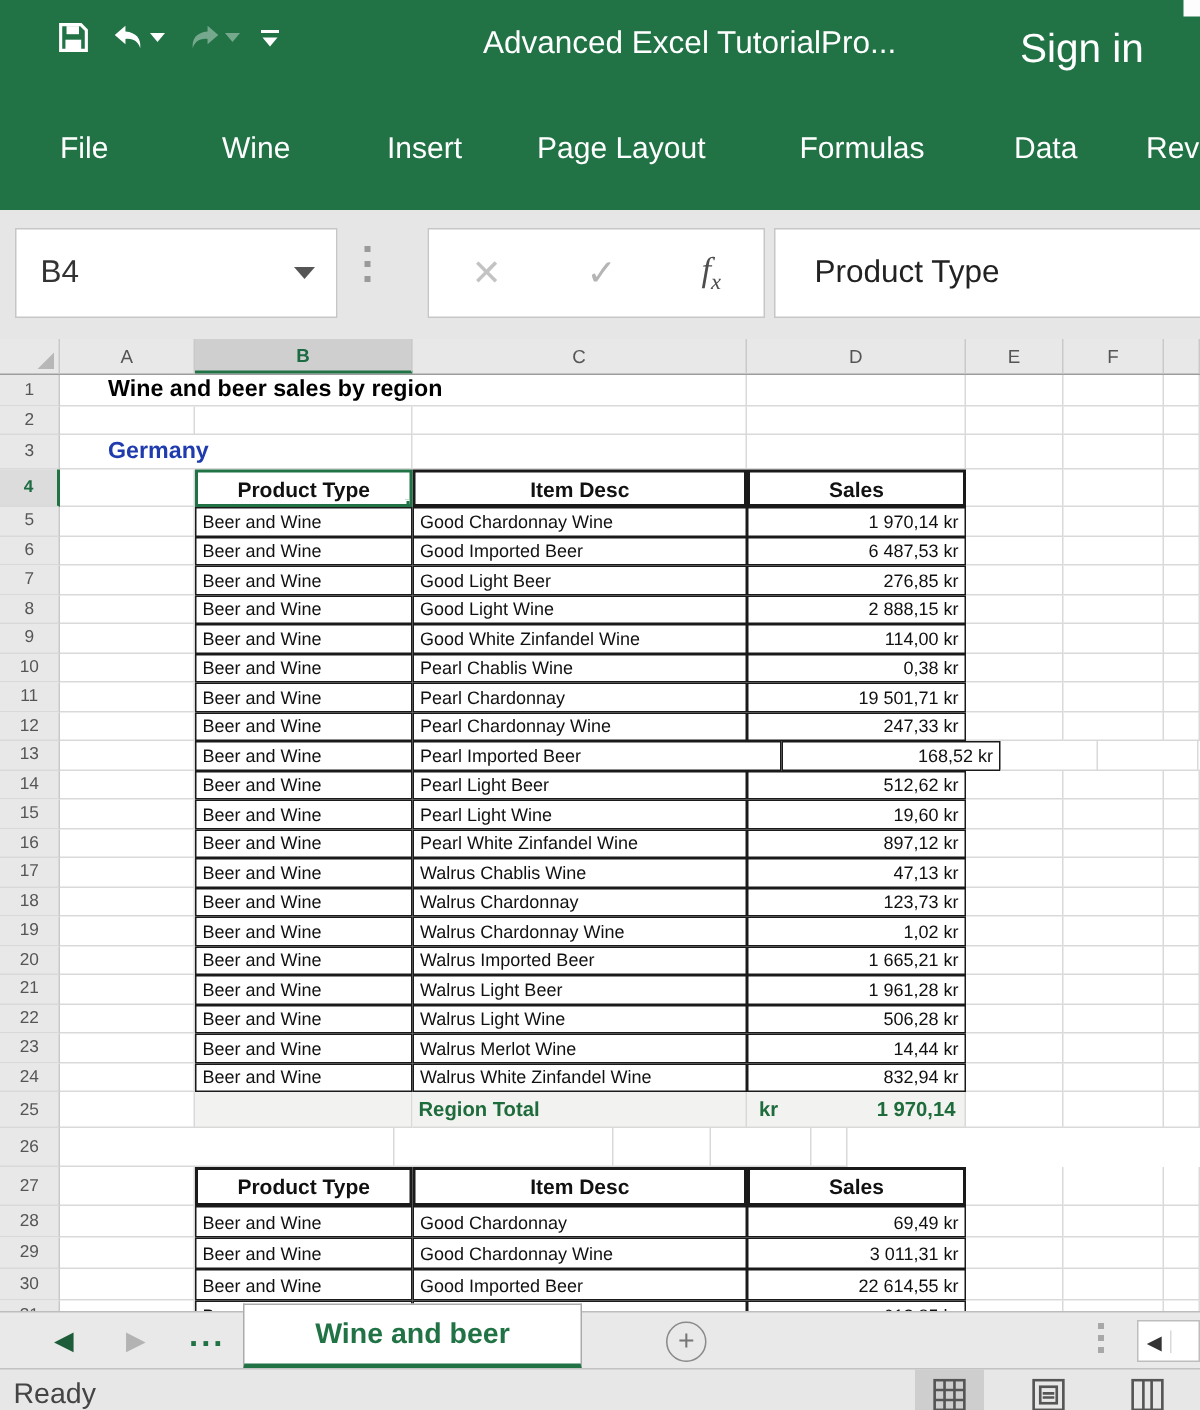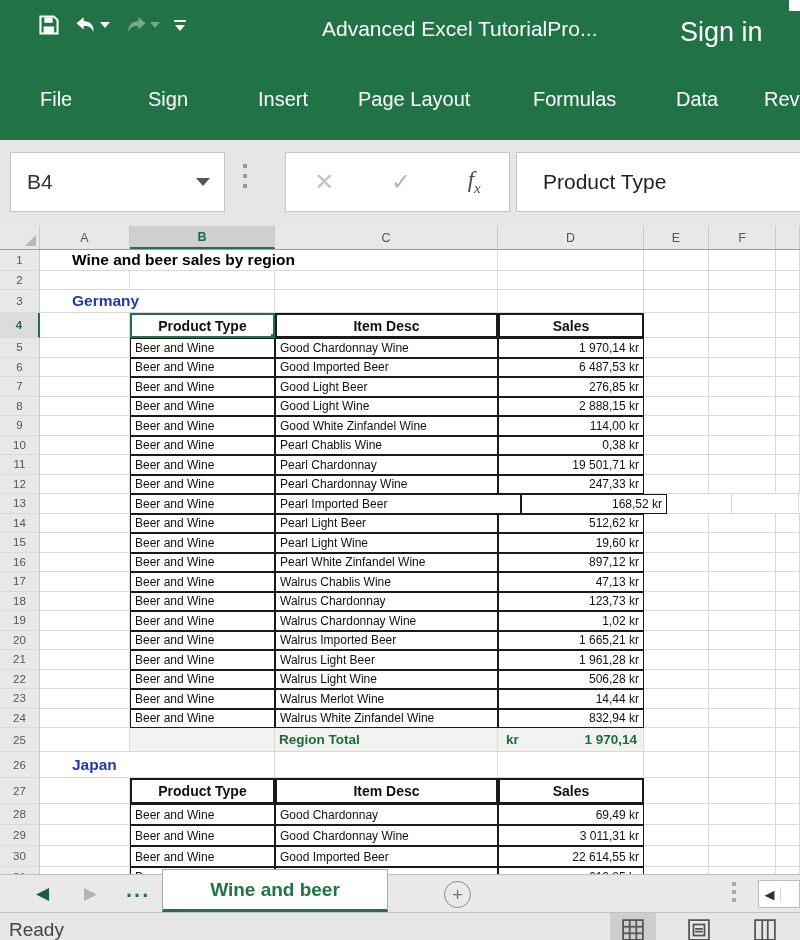--- a/index.html
+++ b/index.html
@@ -138,21 +138,21 @@
         <span class="caret" style="margin:0;"></span>
       </span>
     </div>
     <div class="doc-title">Advanced Excel TutorialPro...</div>
     <div class="sign-in">Sign in</div>
     <div class="abs corner-box"></div>
   </div>
 
   <div class="abs ribbontabs" id="ribbonTabs">
       <span class="rtab" style="left: 40px;">File</span>
-      <span class="rtab" style="left: 148px;">Sign</span>
+      <span class="rtab" style="left: 148px;">Wine</span>
       <span class="rtab" style="left: 258px;">Insert</span>
       <span class="rtab" style="left: 358px;">Page Layout</span>
       <span class="rtab" style="left: 533px;">Formulas</span>
       <span class="rtab" style="left: 676px;">Data</span>
       <span class="rtab" style="left: 764px;">Review</span>
     </div>
 
   <div class="abs formulabar">
     <div class="namebox">
       <span class="txt">B4</span>
@@ -432,21 +432,20 @@
         <div class="gcell totalbg totalgreen acct" style="width: 146px;">
           <span>kr</span>
           <span>1 970,14</span>
         </div>
         <div class="gcell " style="width: 65px;"></div>
         <div class="gcell " style="width: 67px;"></div>
         <div class="gcell " style="width: 24px;"></div>
       </div>
       <div class="grow" style="height: 26px;">
         <div class="rowhdr">26</div>
-        <div class="gcell merged region-text" style="width: 235px;">Japan</div>
         <div class="gcell " style="width: 223px;"></div>
         <div class="gcell " style="width: 146px;"></div>
         <div class="gcell " style="width: 65px;"></div>
         <div class="gcell " style="width: 67px;"></div>
         <div class="gcell " style="width: 24px;"></div>
       </div>
       <div class="grow" style="height: 26px;">
         <div class="rowhdr">27</div>
         <div class="gcell " style="width: 90px;"></div>
         <div class="gcell tb2 hdrcell" style="width: 145px;">Product Type</div>

